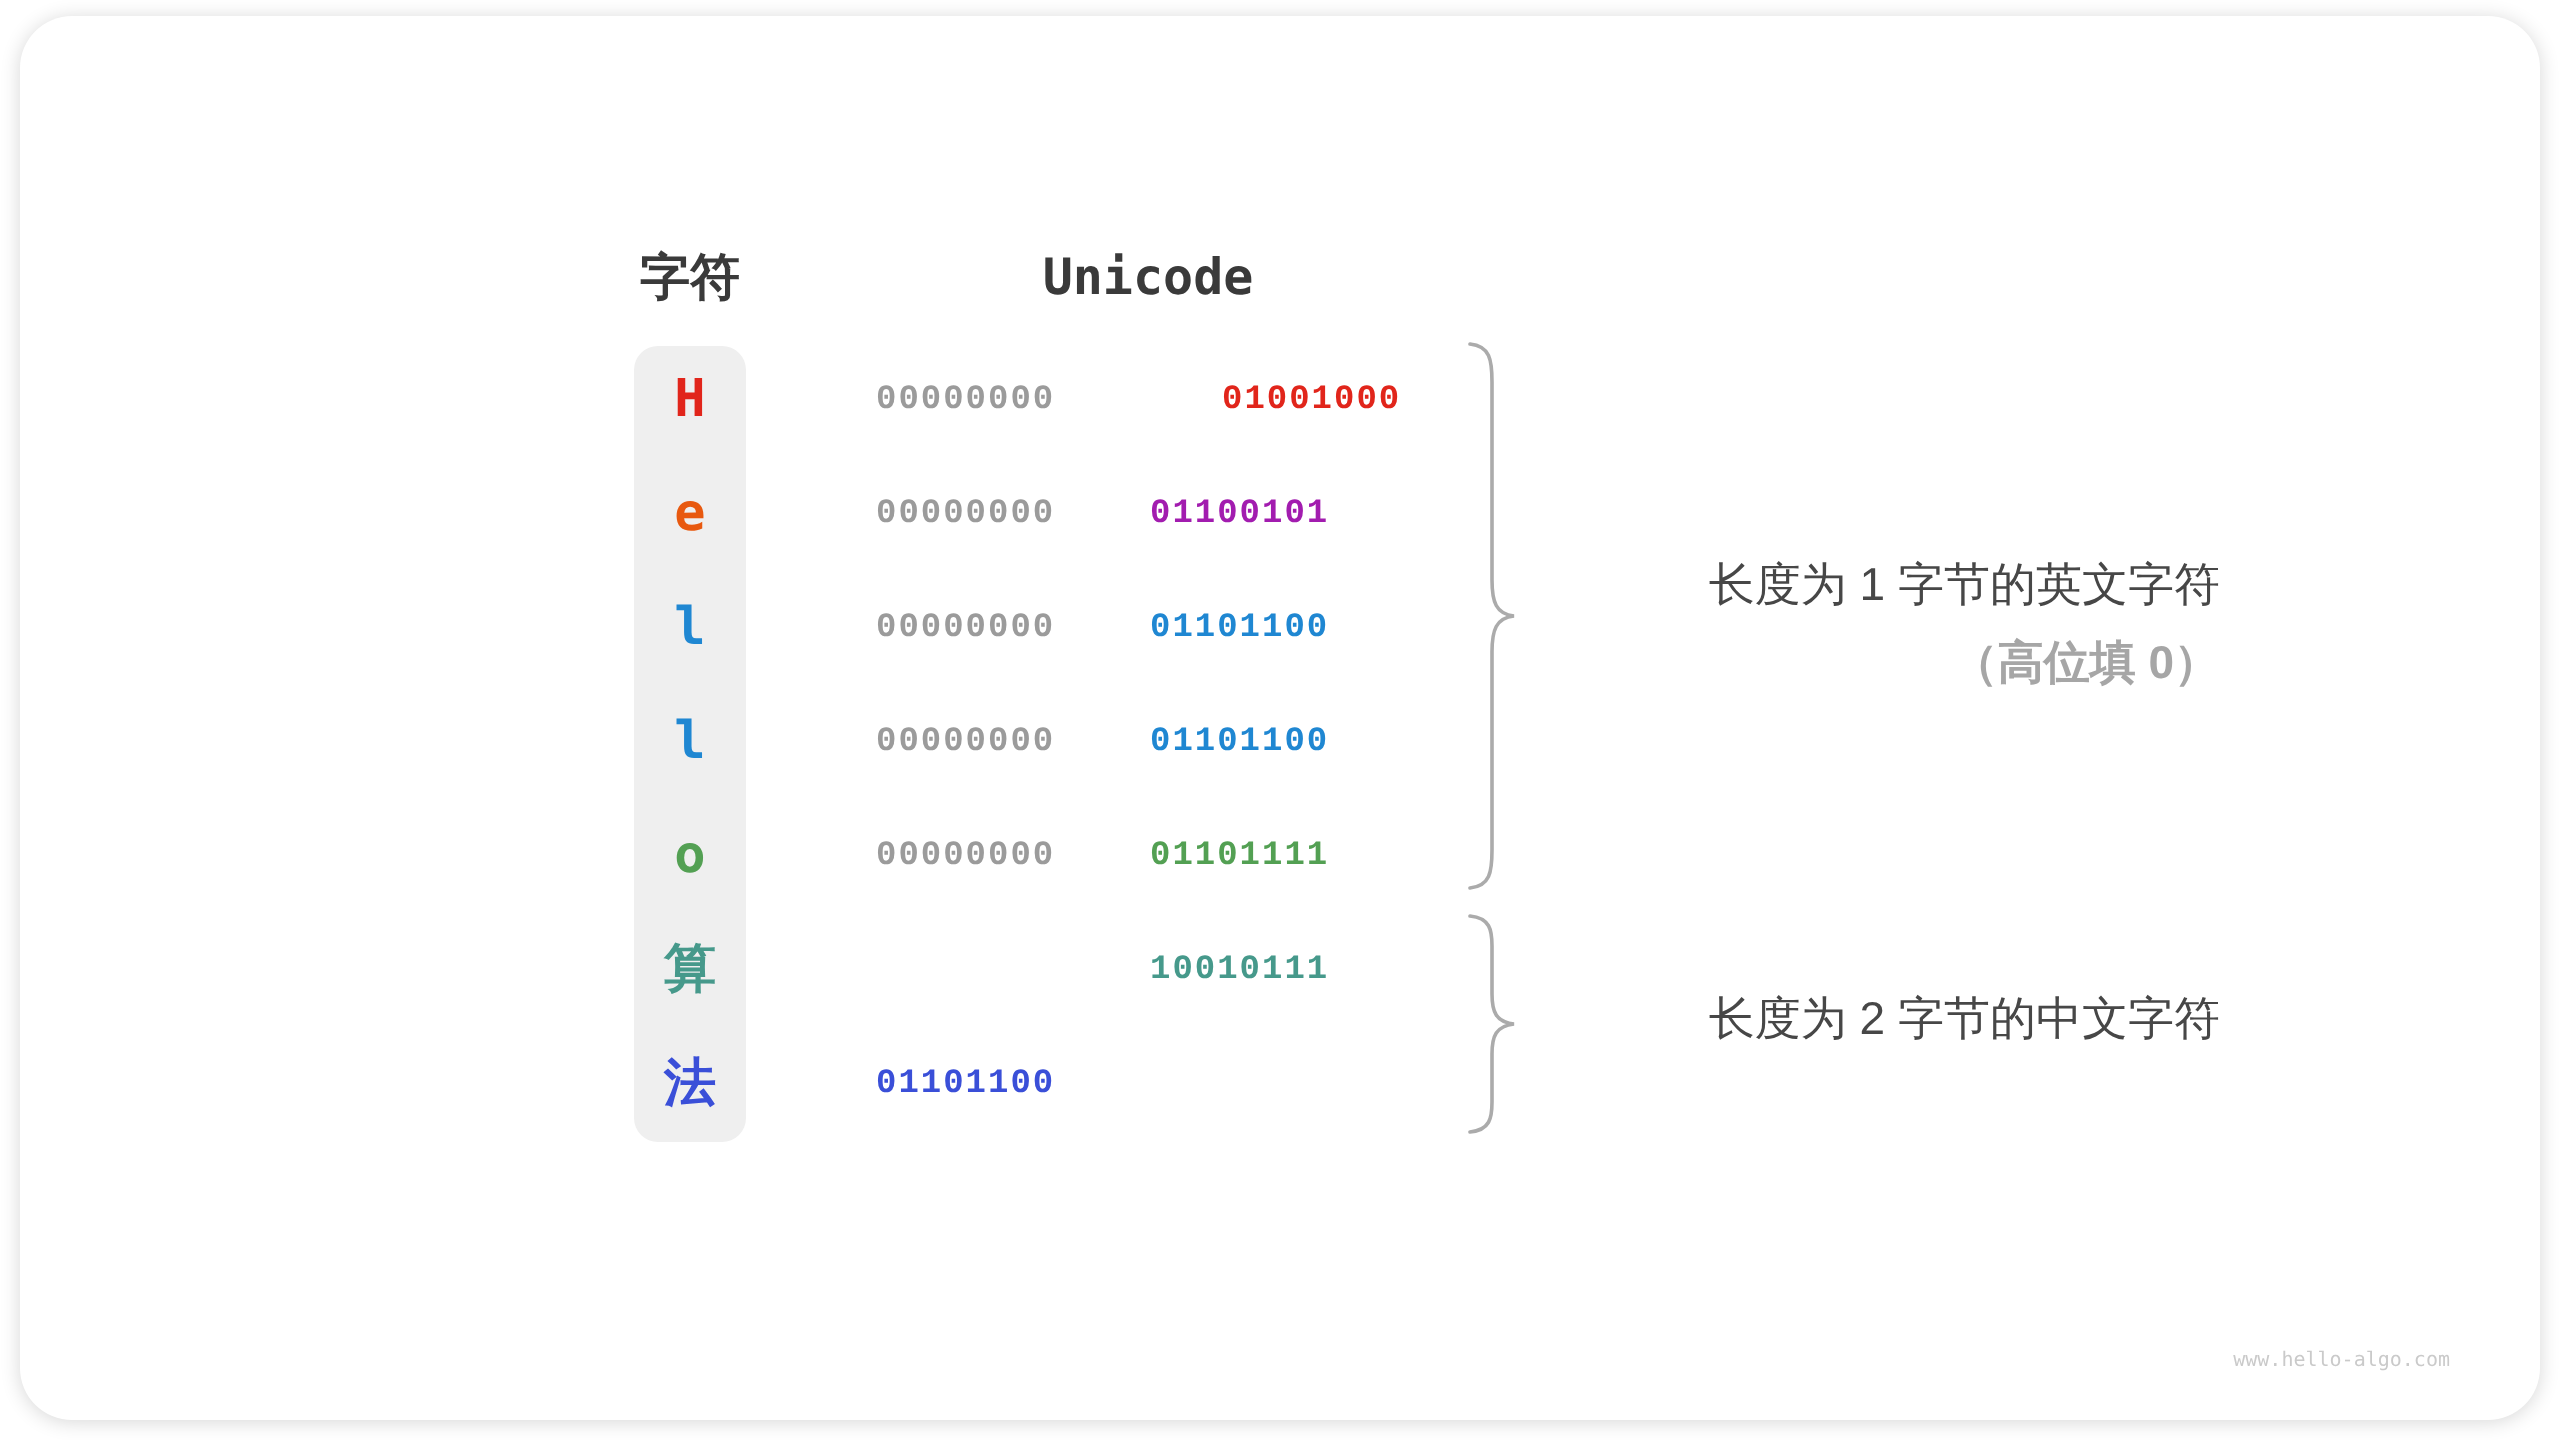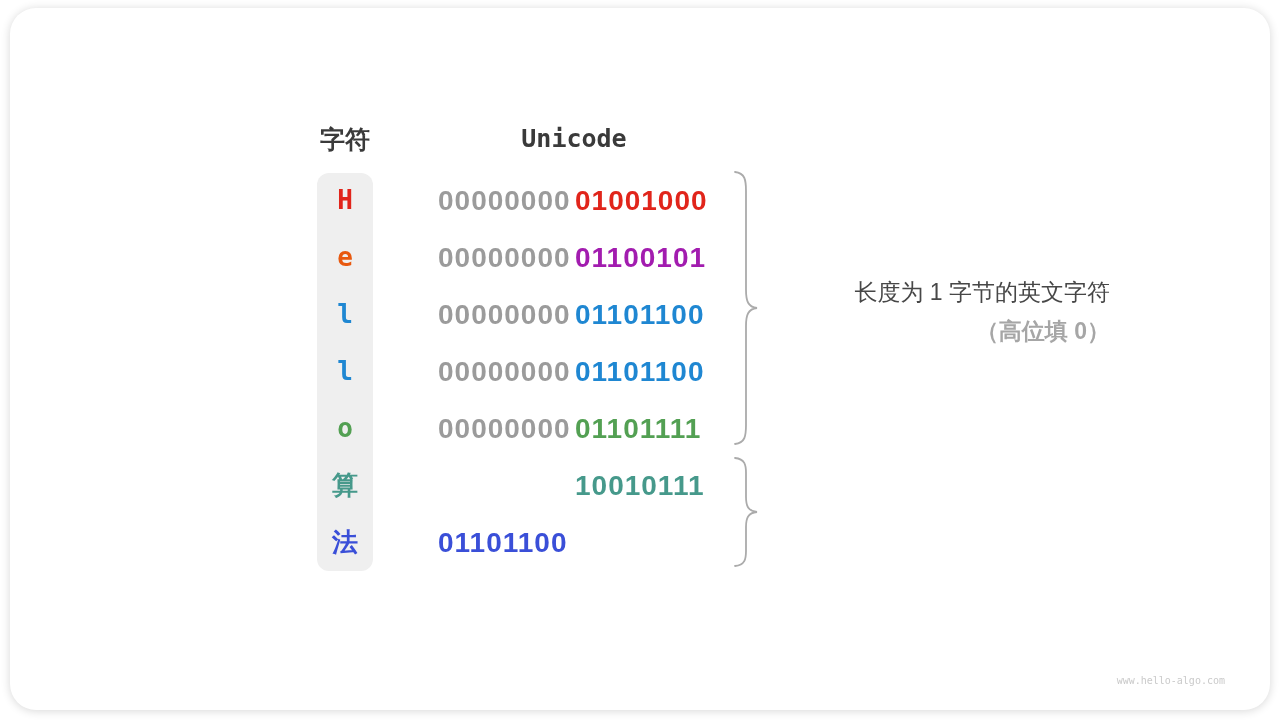--- a/index.html
+++ b/index.html
@@ -47,23 +47,23 @@
   }
   .cell { position: absolute; display: block; }
   .cell.char {
     left: 307px; width: 56px;
     text-align: center;
     font-family: "DejaVu Sans Mono", "Liberation Mono", monospace;
     font-weight: bold;
     font-size: 26px;
   }
   .cell.b1, .cell.b2 {
-    font-family: Liberation Sans, sans-serif;
+    font-family: Liberation Mono, monospace;
     font-weight: bold;
-    font-size: 28px;
+    font-size: 17px;
     letter-spacing: 1px;
   }
   .cell.b1 { left: 428px; }
   .cell.b2 { left: 565px; }
 
   .brace { position: absolute; left: 723px; }
   .brace svg path {
     fill: none;
     stroke-width: 1.8px;
     stroke-linecap: round;
@@ -102,21 +102,21 @@
   <div class="diagram">
 
     <div class="col-header char-header">字符</div>
     <div class="col-header unicode-header">Unicode</div>
 
     <div class="char-col-bg"></div>
 
     <div class="row" style="top:164px">
       <span class="cell char" style="color: rgb(225, 37, 27);">H</span>
       <span class="cell b1" style="color: rgb(155, 155, 155);">00000000</span>
-      <span class="cell b2" style="color: rgb(225, 37, 27);">01001000</span>
+      <span class="cell b2" style="color: rgb(225, 37, 27); margin-left: 36px;">01001000</span>
     </div>
     <div class="row" style="top:221px">
       <span class="cell char" style="color: rgb(232, 89, 15);">e</span>
       <span class="cell b1" style="color: rgb(155, 155, 155);">00000000</span>
       <span class="cell b2" style="color: #a21caf;">01100101</span>
     </div>
     <div class="row" style="top:278px">
       <span class="cell char" style="color: rgb(31, 135, 210);">l</span>
       <span class="cell b1" style="color: rgb(155, 155, 155);">00000000</span>
       <span class="cell b2" style="color: rgb(31, 135, 210);">01101100</span>
@@ -148,16 +148,17 @@
     <div class="brace brace-2">
       <svg width="26" height="110" viewBox="0 0 26 110">
         <path d="M 2 1 C 12 2 13 8 13 16 L 13 40 C 13 49 15 54 24 55 C 15 56 13 61 13 70 L 13 94 C 13 102 12 108 2 109" stroke="#ababab"></path>
       </svg>
     </div>
 
     <div class="group-label group-label-1">
       <span class="line1">长度为 1 字节的英文字符</span>
       <span class="line2">（高位填 0）</span>
     </div>
+    <div class="group-label group-label-2">长度为 2 字节的中文字符</div>
 
     <div class="watermark">www.hello-algo.com</div>
   </div>
 </div>
 
 </body></html>

